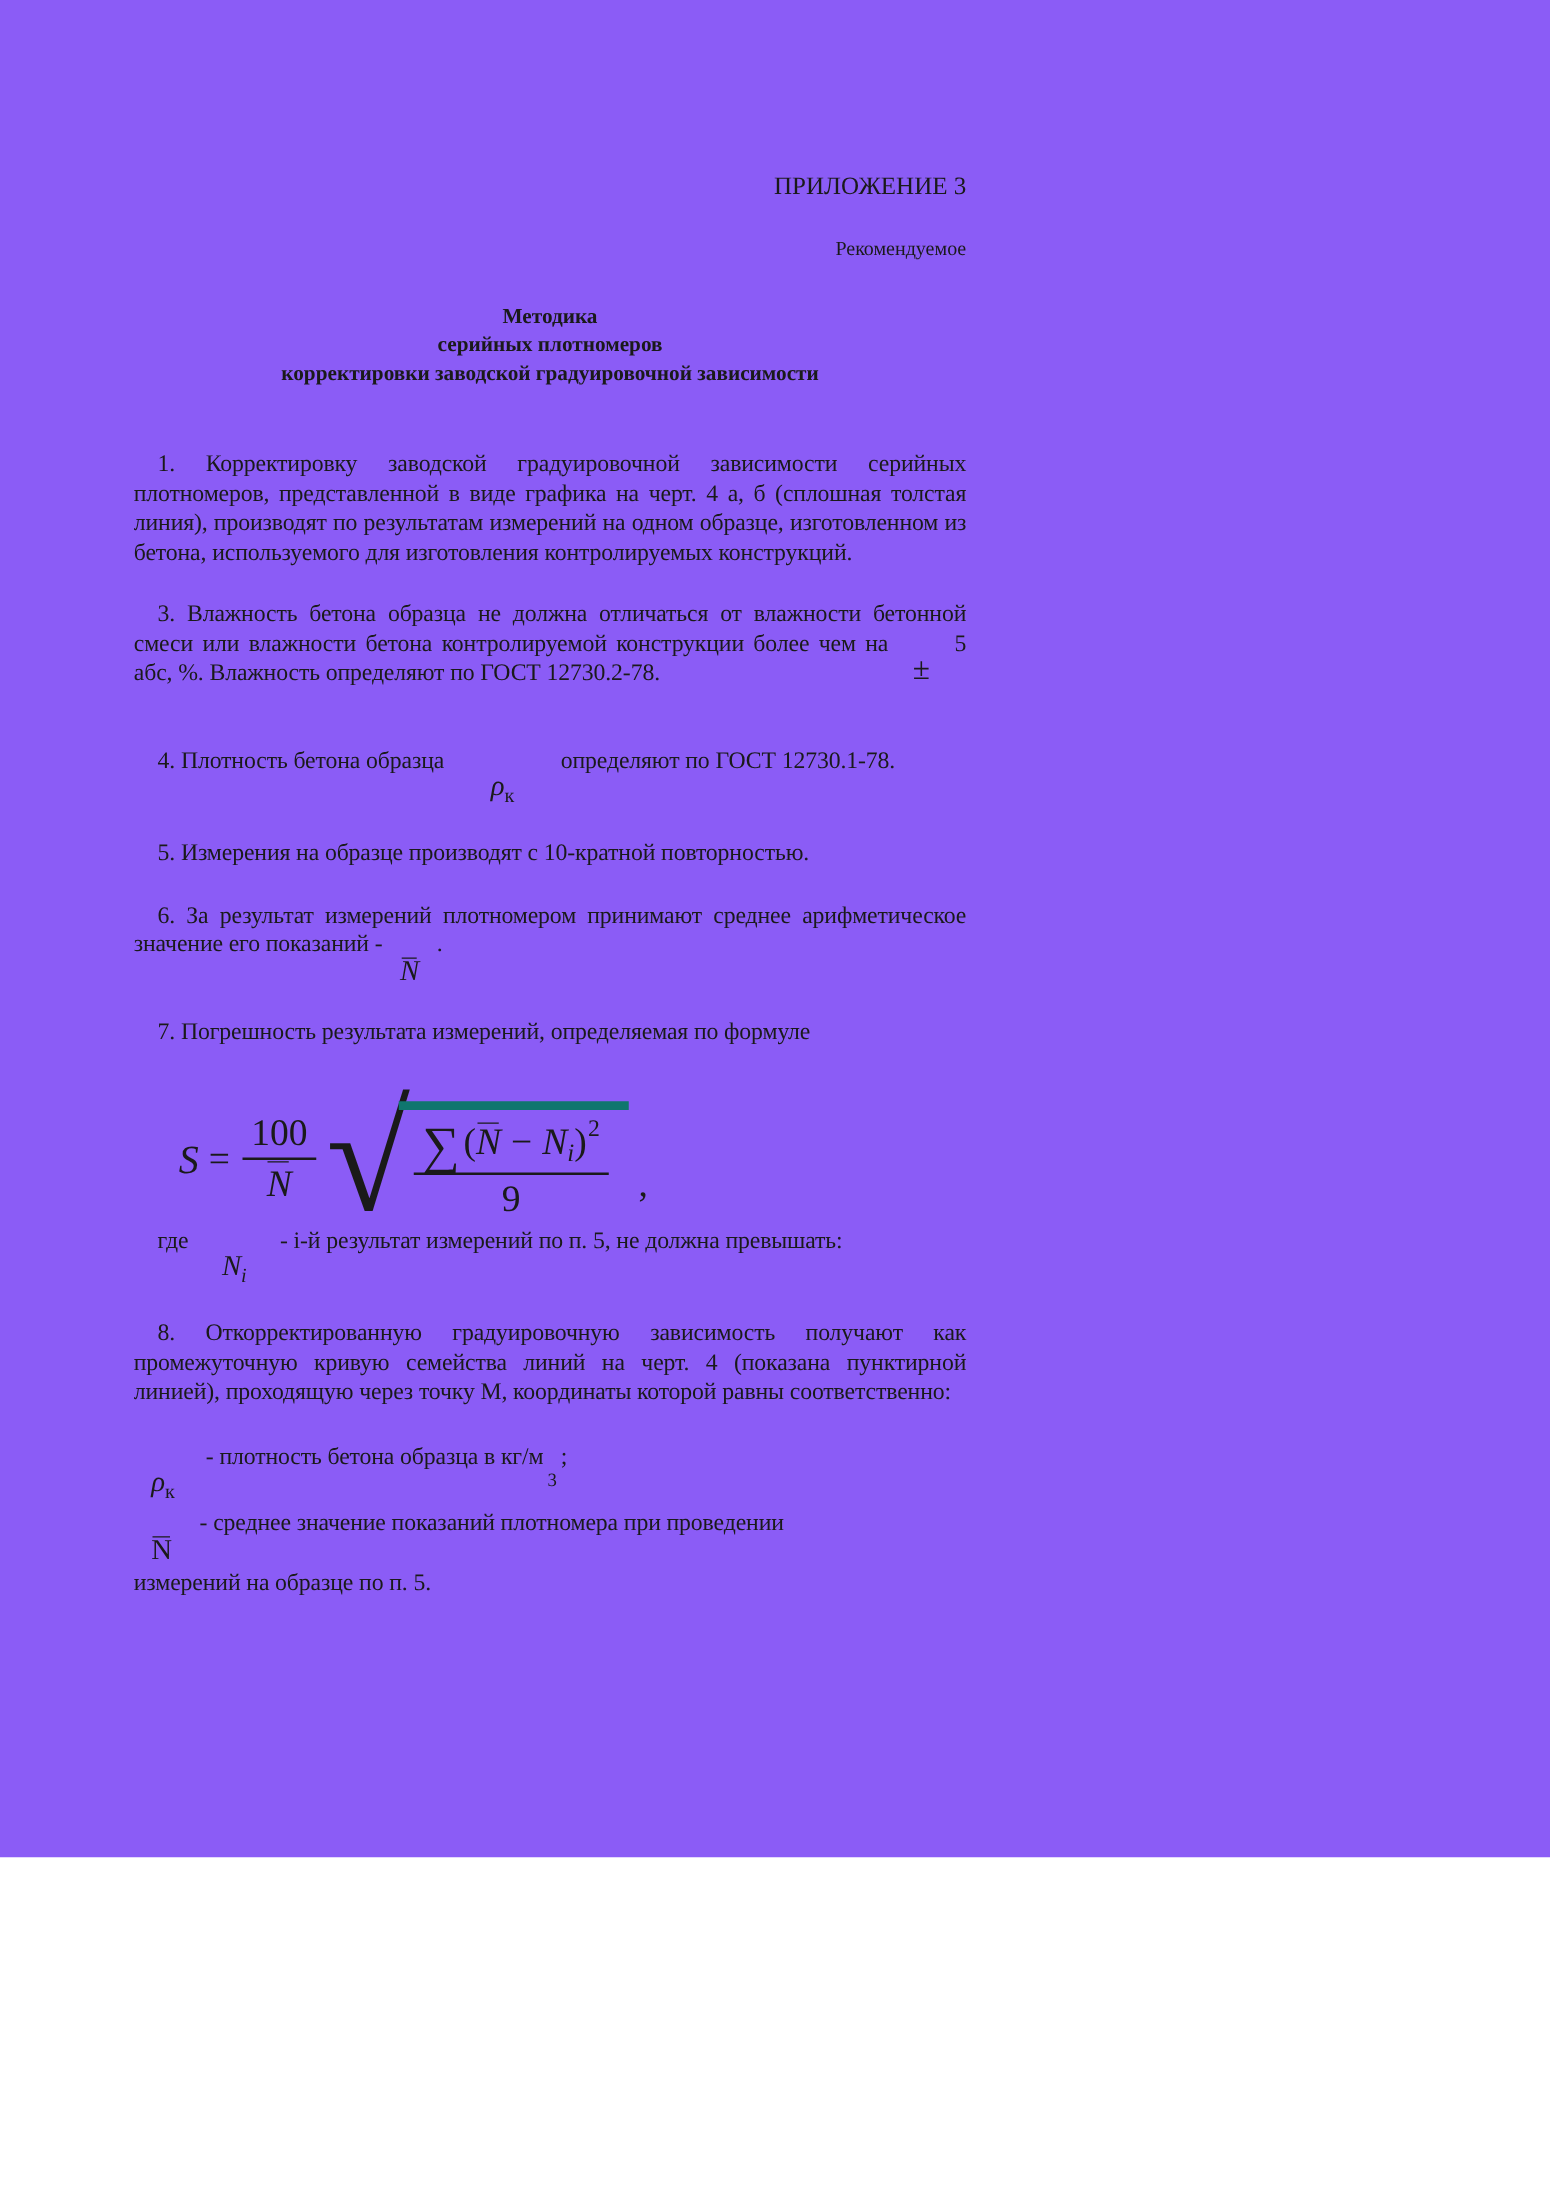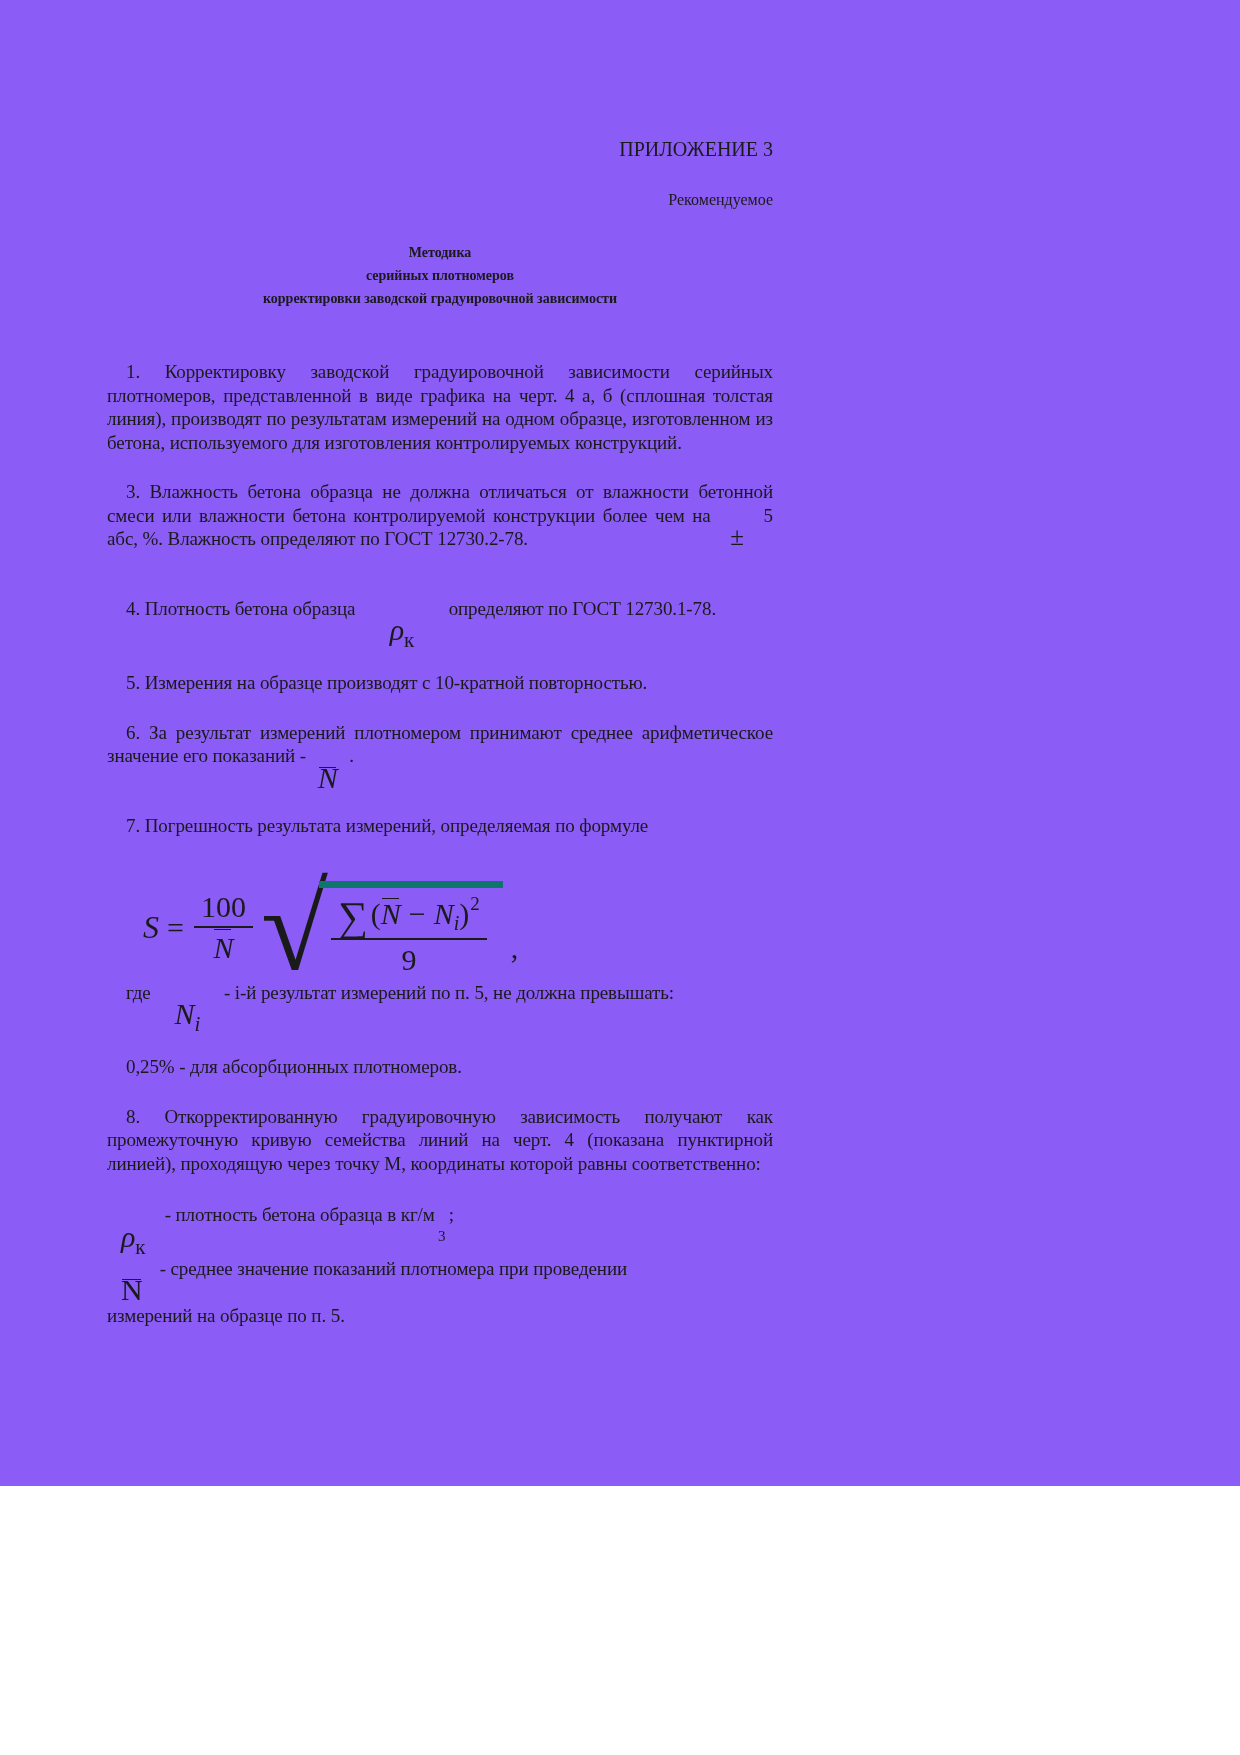--- a/index.html
+++ b/index.html
@@ -25,21 +25,21 @@
   .line-right {
     text-align: right;
     font-size: 20px;
     line-height: 23px;
   }
   .appendix { margin-bottom: 27px; }
   .recommend { font-size: 16px; margin-bottom: 30px; }
   .heading {
     text-align: center;
     font-weight: bold;
-    font-size: 14px;
+    font-size: 17px;
     line-height: 23px;
     margin-bottom: 50px;
   }
   .para {
     font-size: 19px;
     line-height: 23.5px;
     text-align: justify;
     text-indent: 19px;
     letter-spacing: -0.1px;
     margin: 0 0 23px 0;
@@ -72,21 +72,21 @@
     left: 14px;
     transform: none;
   }
   .w14 { width: 14px; }
   .w30 { width: 34px; }
   .w36 { width: 38px; }
   .w48 { width: 48px; }
   .w52 { width: 53px; }
   .w62 { width: 64px; }
   .w84 { width: 84px; }
-  .sym { font-size: 30px; }
+  .sym { font-size: 23px; }
   .pm  { font-size: 25px; }
   .small { font-size: 15px; }
   .it { font-style: italic; }
   sub { font-size: 0.7em; }
 
   
   .nbar { position: relative; display: inline-block; }
   .nbar::before {
     content: "";
     position: absolute;
@@ -216,21 +216,20 @@
       <span class="f-comma">,</span>
     </div>
 
     <p class="para has-drop mb51">
       <span>где</span>
       <span class="drop w62"><span class="di sym"><i class="it">N</i><sub class="it">i</sub></span></span>
       <span>- i-й  результат измерений по п. 5, не должна превышать:</span>
     </p>
 
 
-    <p class="para mb26">0,25% - для абсорбционных плотномеров.</p>
 
     <p class="para mb28">8. Откорректированную градуировочную зависимость получают как промежуточную кривую семейства линий на черт. 4 (показана пунктирной линией), проходящую через точку М, координаты которой равны соответственно:</p>
 
     <p class="para no-indent has-drop mb30">
       <span class="drop w52 left"><span class="di sym"><i class="it">ρ</i><sub>к</sub></span></span>
       <span>- плотность бетона образца в кг/м</span><span class="drop w14"><span class="di small">3</span></span><span>;</span>
     </p>
 
     <div>
       <p class="para no-indent has-drop" style="margin-bottom:0;">

